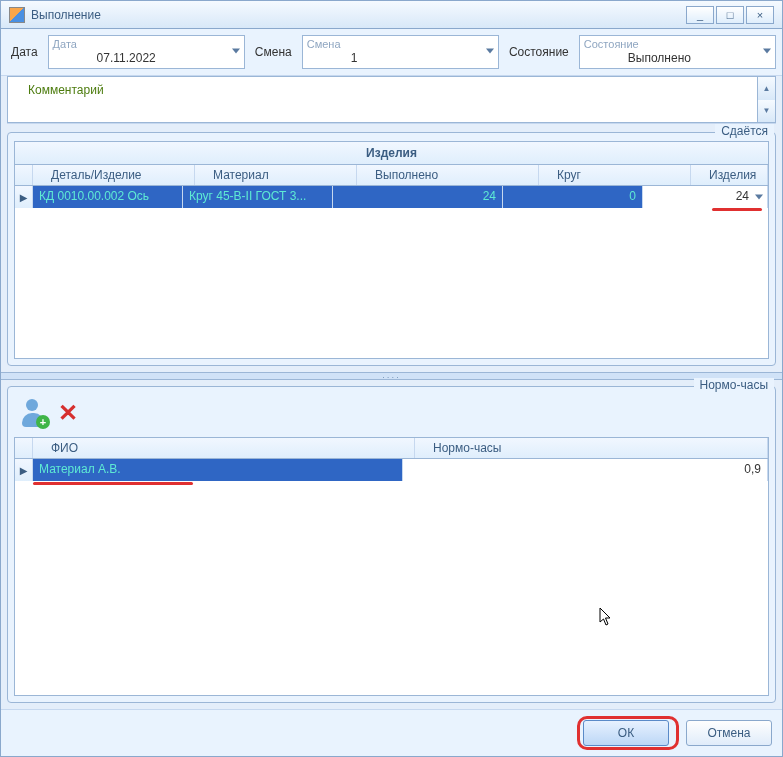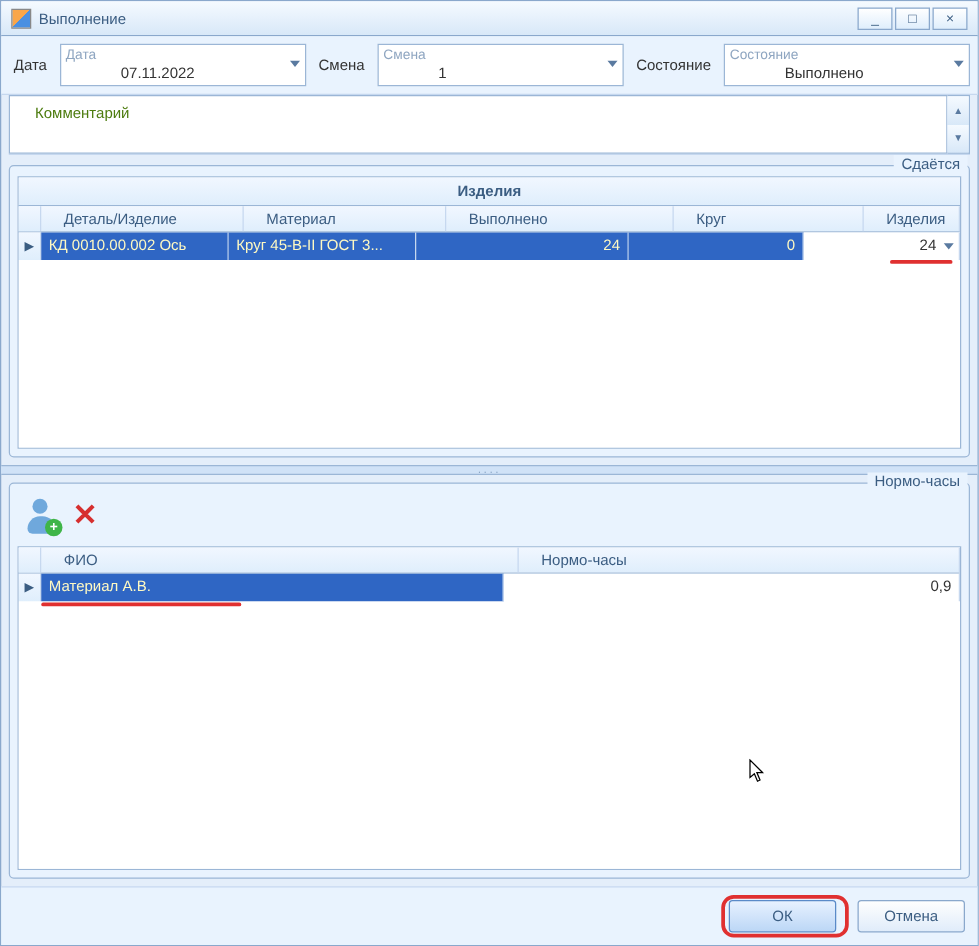--- a/index.html
+++ b/index.html
@@ -162,21 +162,21 @@
     display: flex; align-items: center; justify-content: center;
     background: linear-gradient(#f1f7ff,#dfeefc);
     color: #3b5d82;
     font-size: 10px;
   }
   .row {
     display: flex;
     height: 22px;
     align-items: stretch;
   }
-  .row.selected .td { background: #2f66c4; color: #fef9c3; }
+  .row.selected .td { background: #2f66c4; color: #5eead4; }
   .row.selected .indicator { background: linear-gradient(#f1f7ff,#dfeefc); color: #3b5d82; }
   .td.edit-cell {
     background: #fff !important;
     color: #333 !important;
     position: relative;
     text-align: right;
     padding-right: 18px;
   }
   .td.edit-cell .dd2 {
     position: absolute; right: 4px; top: 50%;

